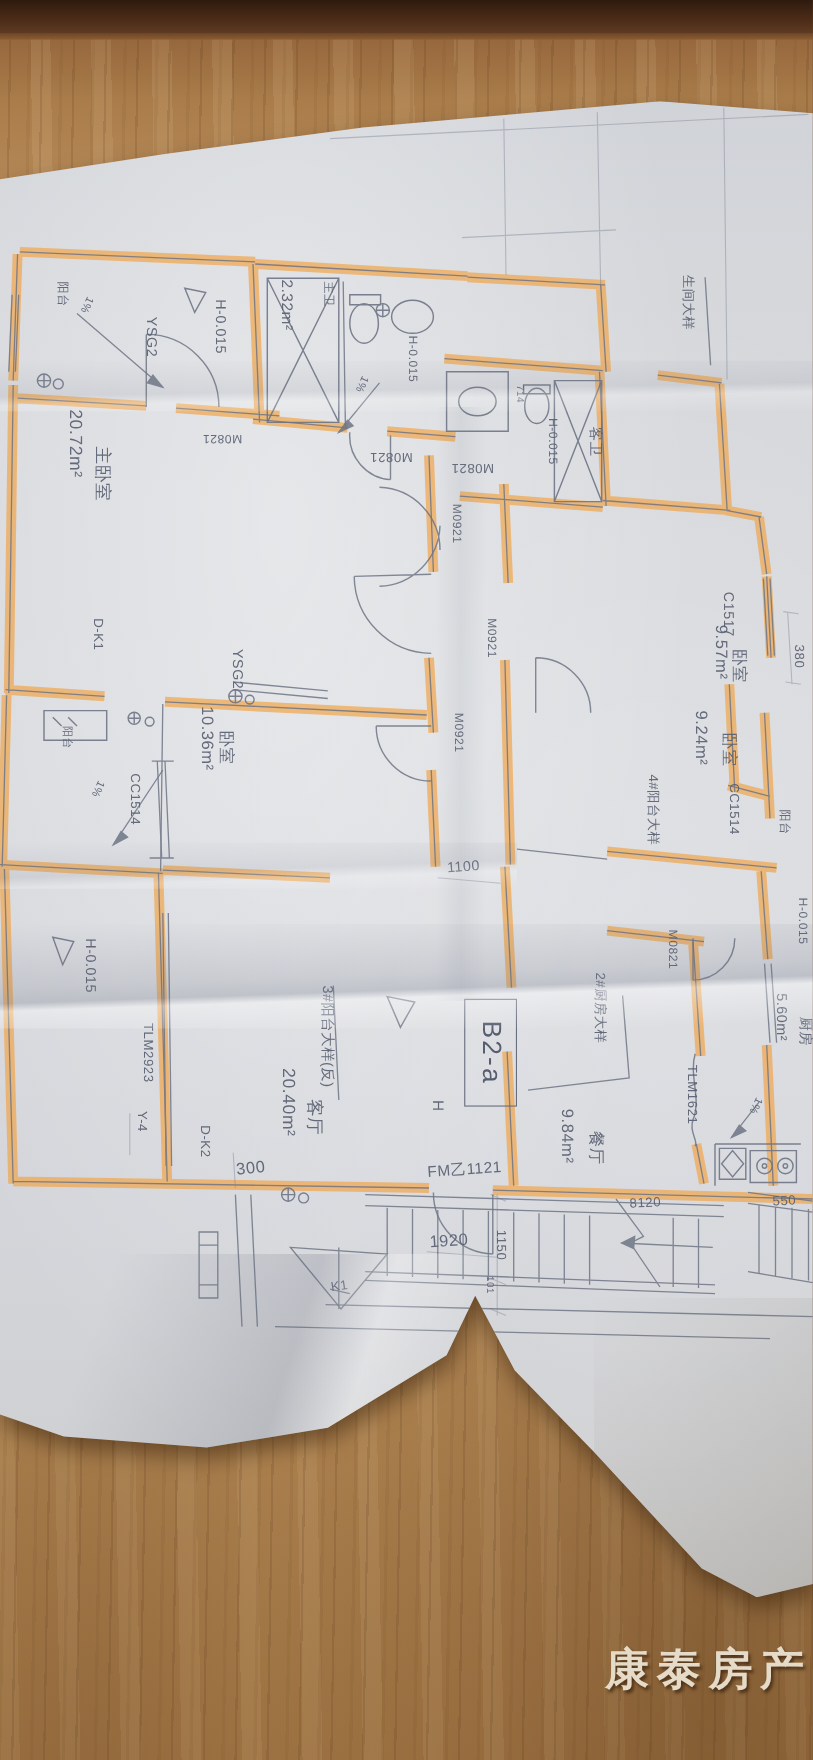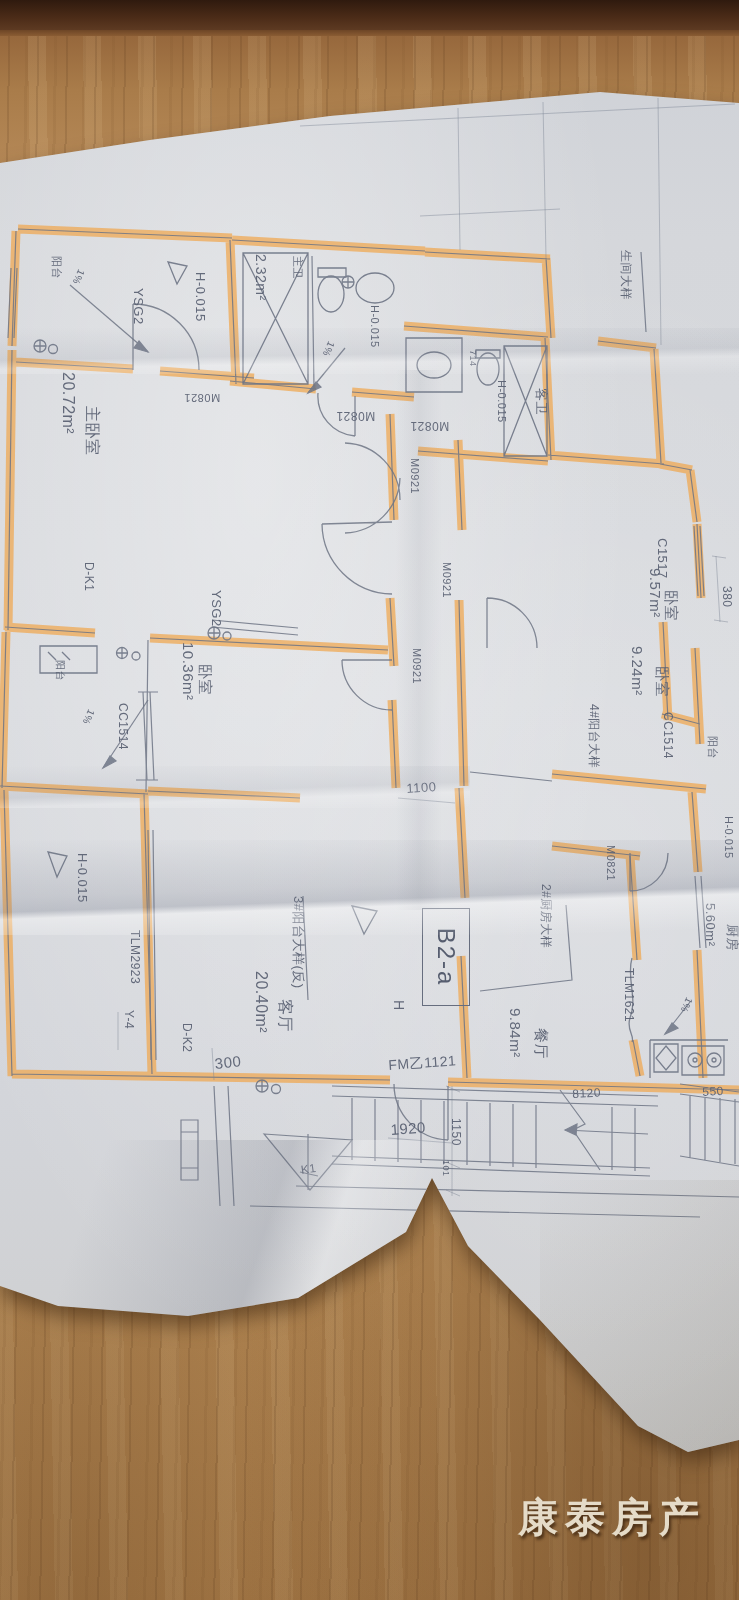--- a/index.html
+++ b/index.html
@@ -47,21 +47,21 @@
   .t115{transform:rotate(115deg);transform-origin:0 0;}
   .tm3{transform:rotate(-3deg);transform-origin:0 0;}
   .tm4{transform:rotate(-4deg);transform-origin:0 0;}
   .tm6{transform:rotate(-6deg);transform-origin:0 0;}
   .tm8{transform:rotate(-8deg);transform-origin:0 0;}
   #b2a-box{position:absolute;left:470px;top:908px;width:96px;height:46px;
     transform:rotate(90deg);transform-origin:0 0;border:1.6px solid #666d7e;
     display:flex;align-items:center;justify-content:center;color:#565d6f;
     font-size:24px;letter-spacing:2px;}
   
-  #watermark{position:absolute;left:518px;top:1490px;font-family:"Liberation Serif",serif;
+  #watermark{position:absolute;left:550px;top:1490px;font-family:"Liberation Serif",serif;
     font-size:40px;font-weight:600;letter-spacing:7px;color:#eae2d0;opacity:.95;
     text-shadow:2px 3px 3px rgba(62,38,16,.85);}
   svg{position:absolute;left:0;top:0;}
 </style>
 </head>
 <body>
 
 <div id="scene">
   <div id="wood"></div>
   <div id="plank-top"></div>

